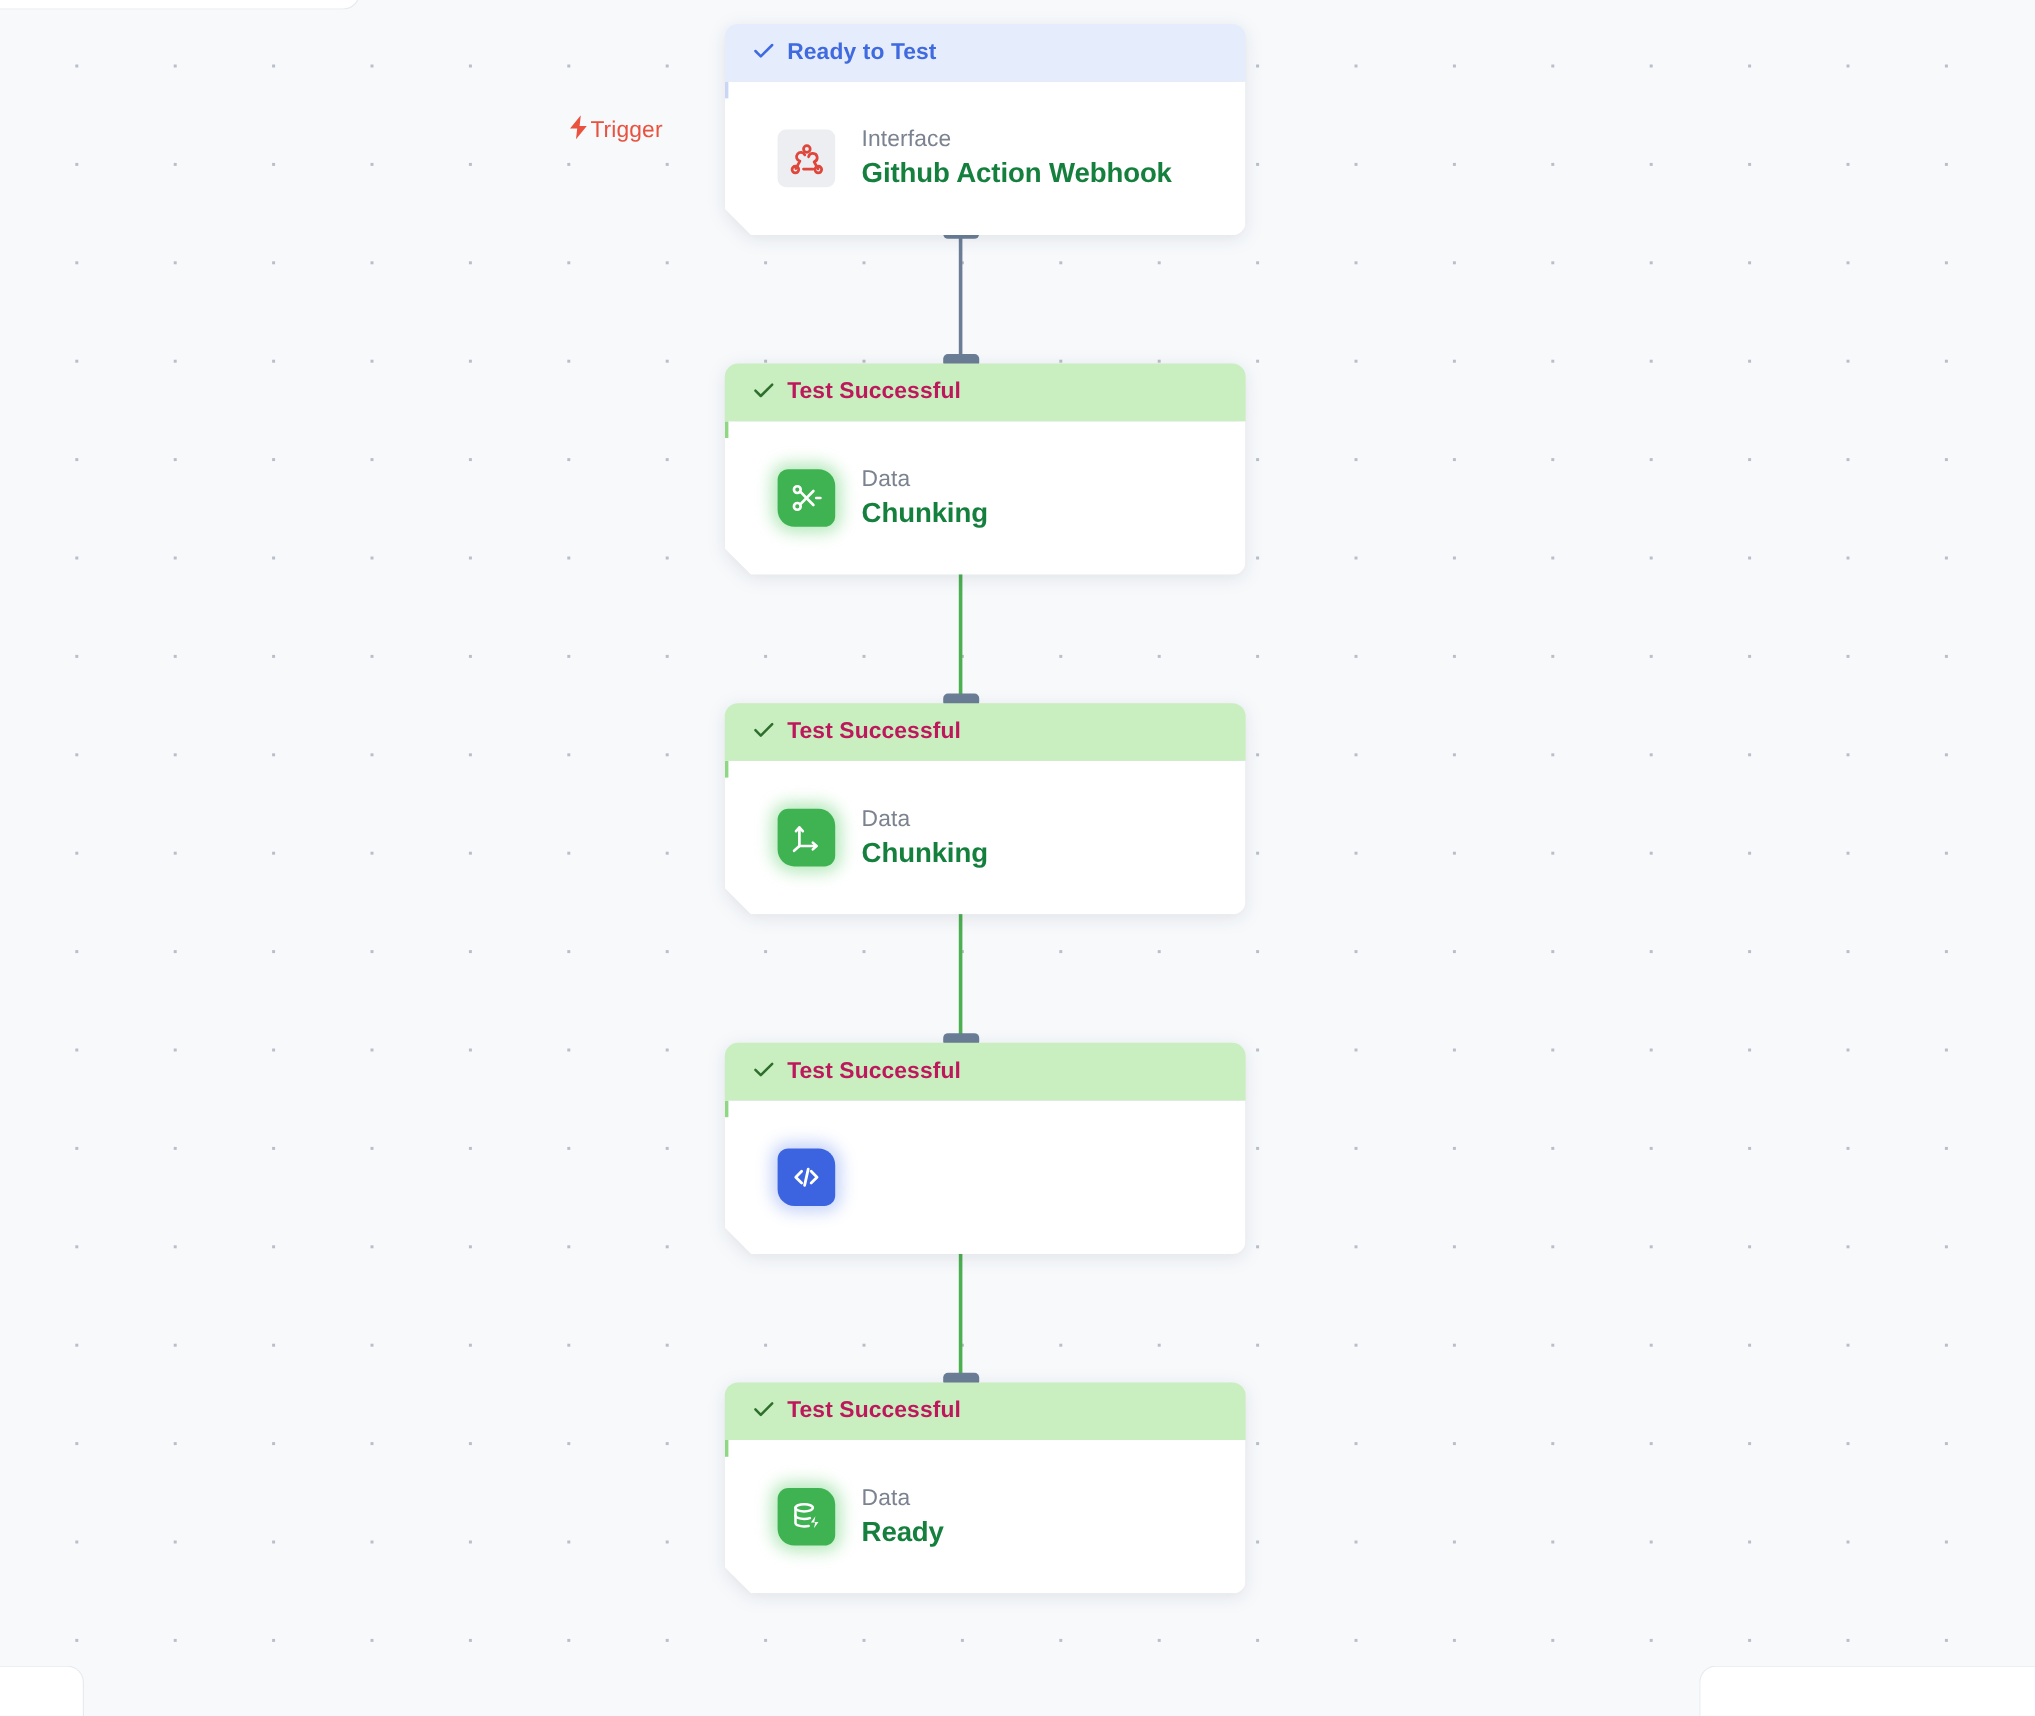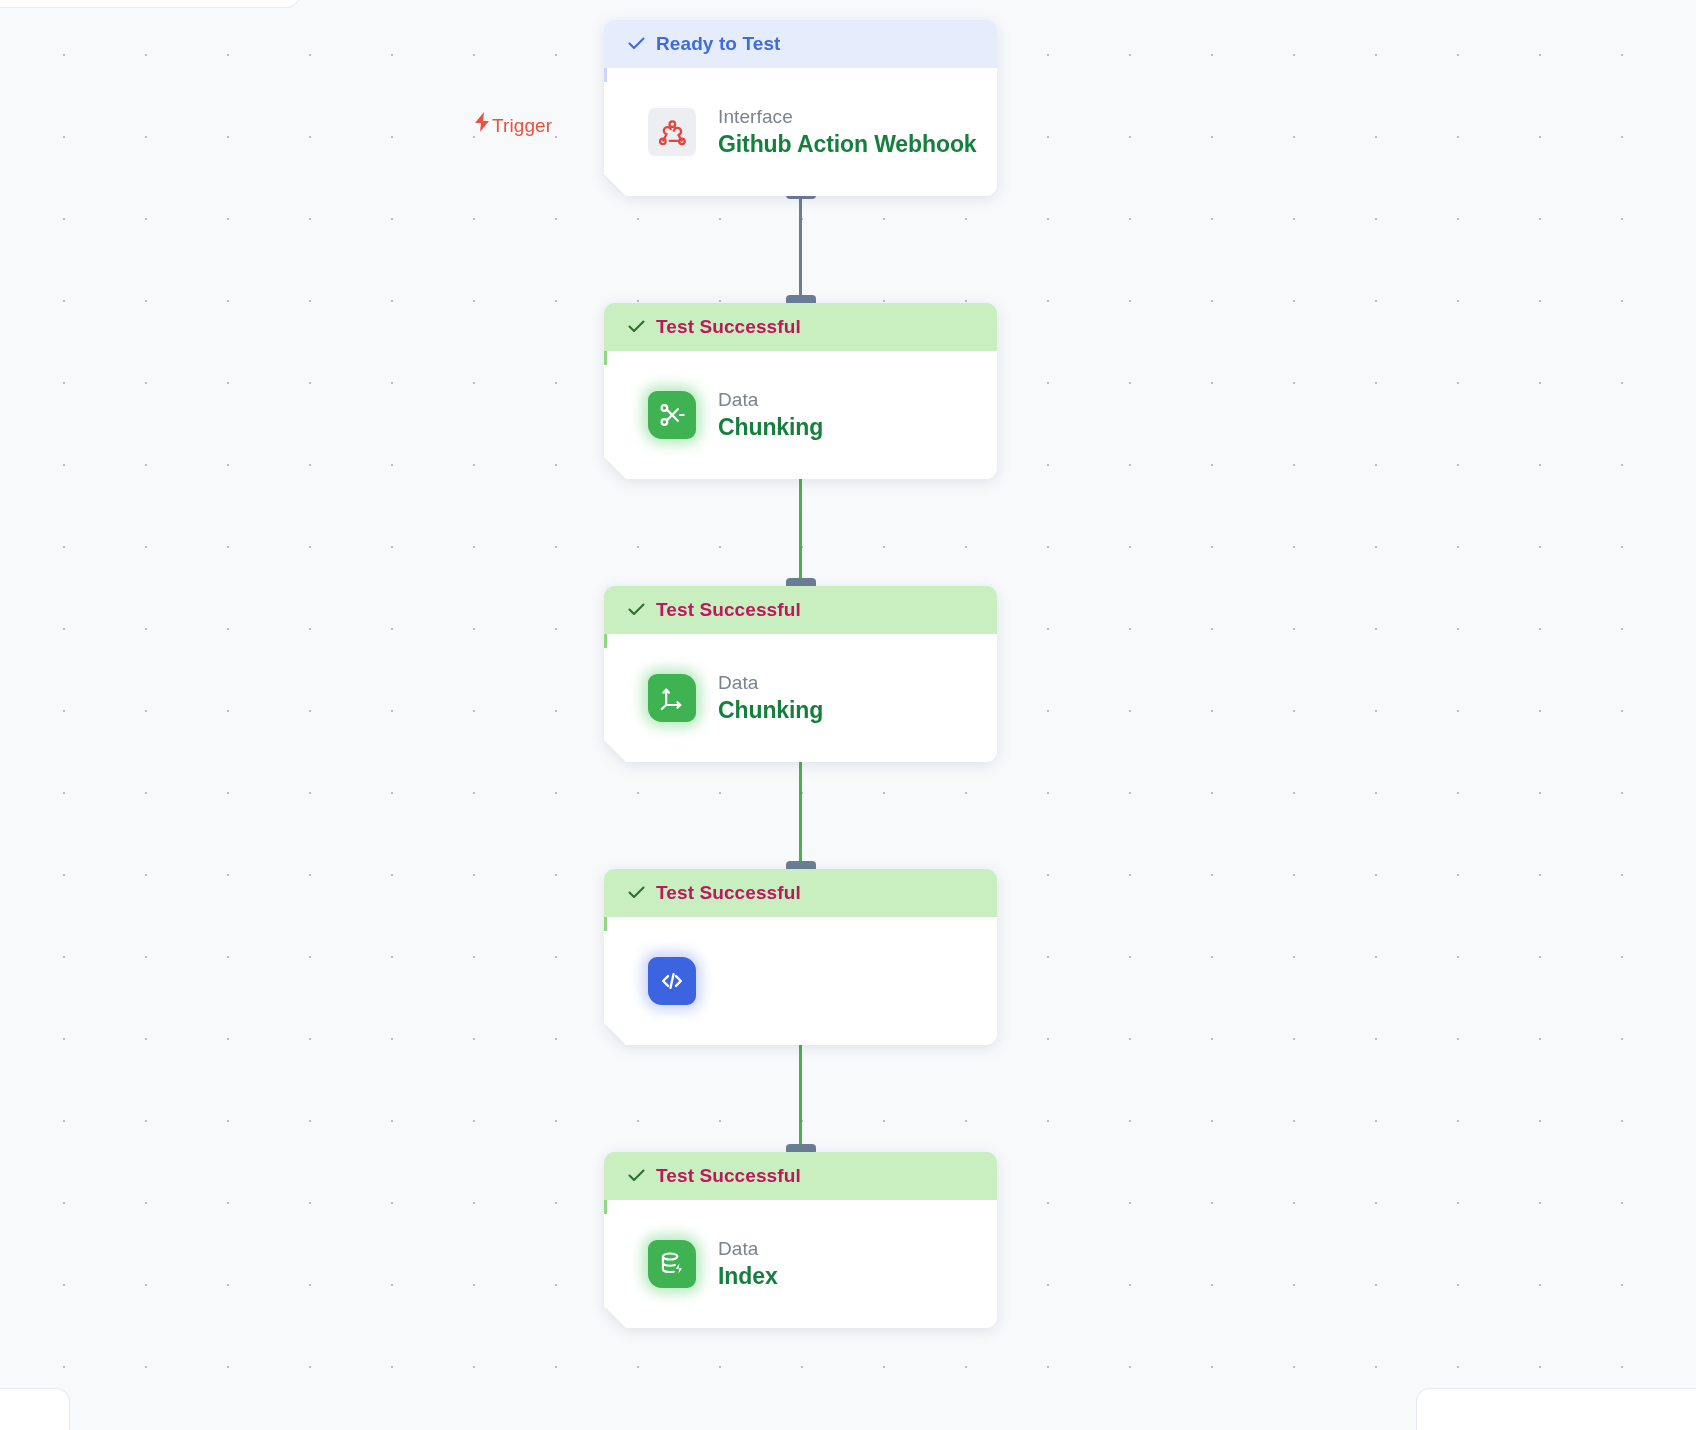--- a/index.html
+++ b/index.html
@@ -51,23 +51,23 @@
     height: 82px;
     border-radius: 14px 0 0 0;
     border-bottom: none;
     border-right: none;
   }
 
   
   .trigger-badge {
     position: absolute;
     left: 474px;
-    top: 112px;
+    top: 96px;
     display: flex;
-    align-items: flex-end;
+    align-items: center;
     gap: 2px;
     color: #e8523f;
     font-size: 19px;
     font-weight: 500;
     letter-spacing: .1px;
     white-space: nowrap;
   }
   .trigger-badge .bolt { display: block; }
 
   
@@ -85,21 +85,21 @@
     width: 30px;
     height: 11px;
     border-radius: 4px;
     background: #6b7e96;
   }
 
   
   .node {
     position: absolute;
     left: 604px;
-    width: 393px;
+    width: 434px;
     filter: drop-shadow(0 3px 7px rgba(20, 30, 60, 0.10));
   }
 
   .node-status {
     height: 48px;
     display: flex;
     align-items: center;
     gap: 11px;
     padding: 0 0 0 24px;
     font-size: 19px;
@@ -321,18 +321,18 @@
       <div class="node-icon green">
         <svg width="28" height="28" viewBox="0 0 24 24" fill="none" stroke="#ffffff" stroke-width="1.8" stroke-linecap="round" stroke-linejoin="round">
           <ellipse cx="10.4" cy="5.6" rx="6.2" ry="2.6"></ellipse>
           <path d="M4.2 5.6 V16.4 C4.2 17.8 7 18.9 10.4 18.9 C11.6 18.9 12.7 18.8 13.6 18.6"></path>
           <path d="M4.2 11 C4.2 12.4 7 13.5 10.4 13.5 C12 13.5 13.4 13.3 14.5 12.9"></path>
           <path d="M18.4 11.6 L15.2 16.1 H18.3 L17.4 20.2 L20.6 15.7 H17.6 Z" fill="#ffffff" stroke="none"></path>
         </svg>
       </div>
       <div class="node-text">
         <span class="node-kind">Data</span>
-        <span class="node-title">Index</span>
+        <span class="node-title">Ready</span>
       </div>
     </div>
   </div>
 
 </div>
 
 </body></html>

